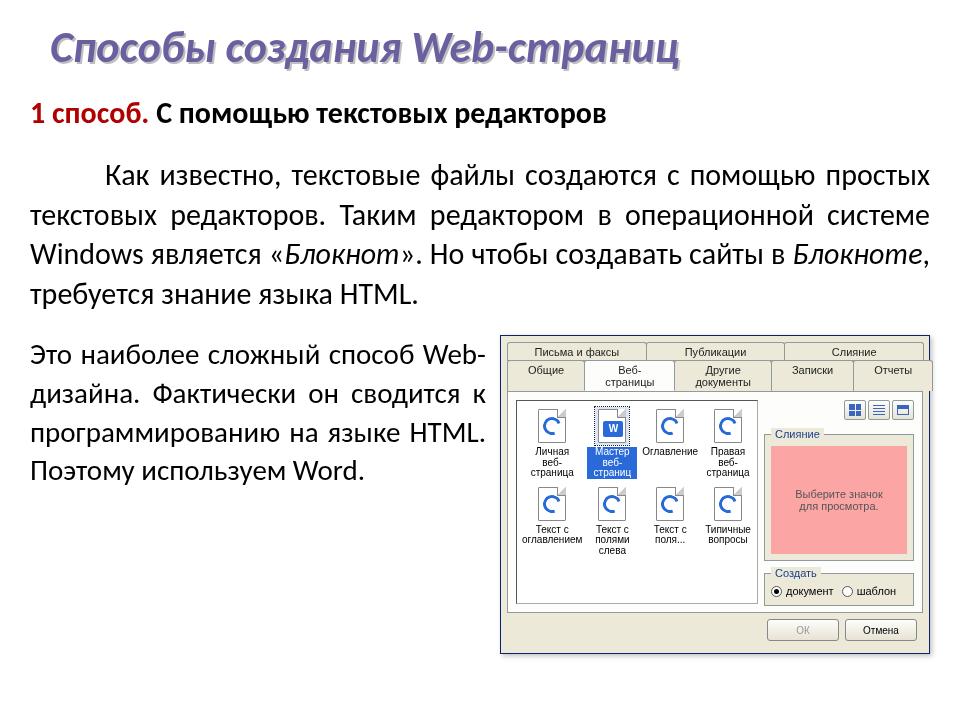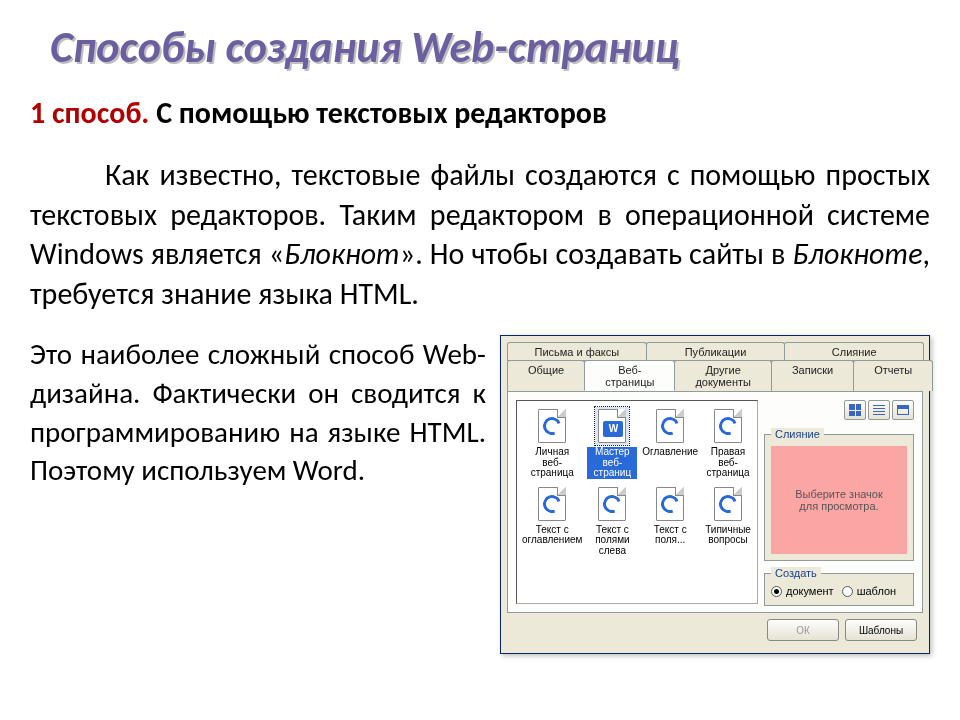--- a/index.html
+++ b/index.html
@@ -350,21 +350,21 @@
                       <span class="radio"></span>
                       <span>шаблон</span>
                     </label></div>
               </fieldset>
             </div>
 
           </div>
 
           <div class="dlg-buttons">
             <div class="winbtn disabled">ОК</div>
-            <div class="winbtn">Шаблоны</div>
+            <div class="winbtn">Отмена</div>
           </div>
 
         </div>
       </div>
     </div>
 
   </div>
 </div>
 
 </body></html>

